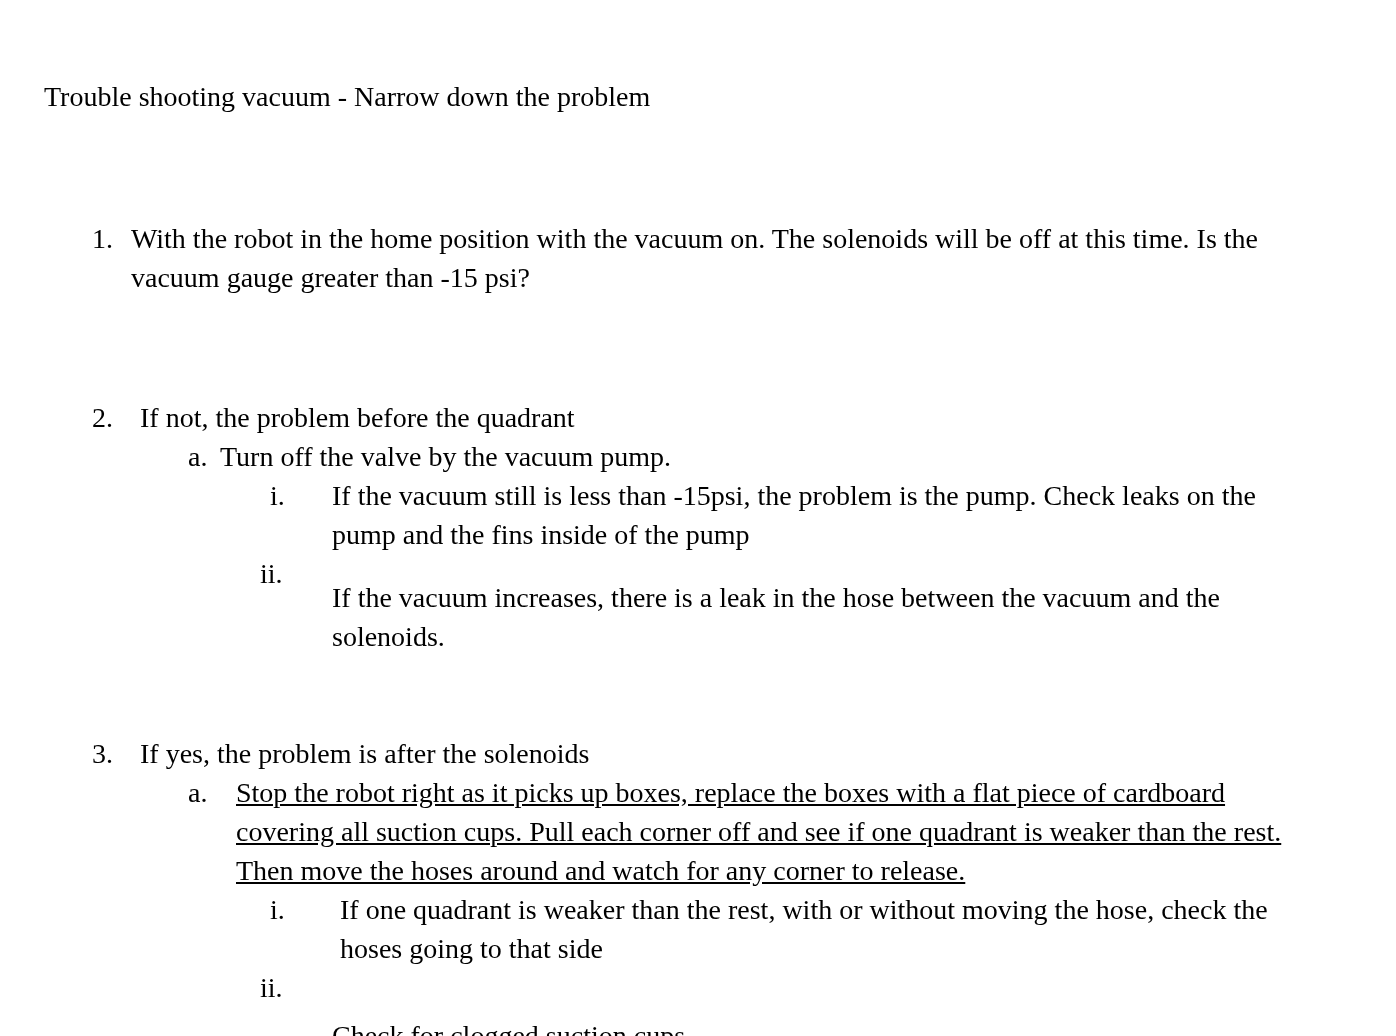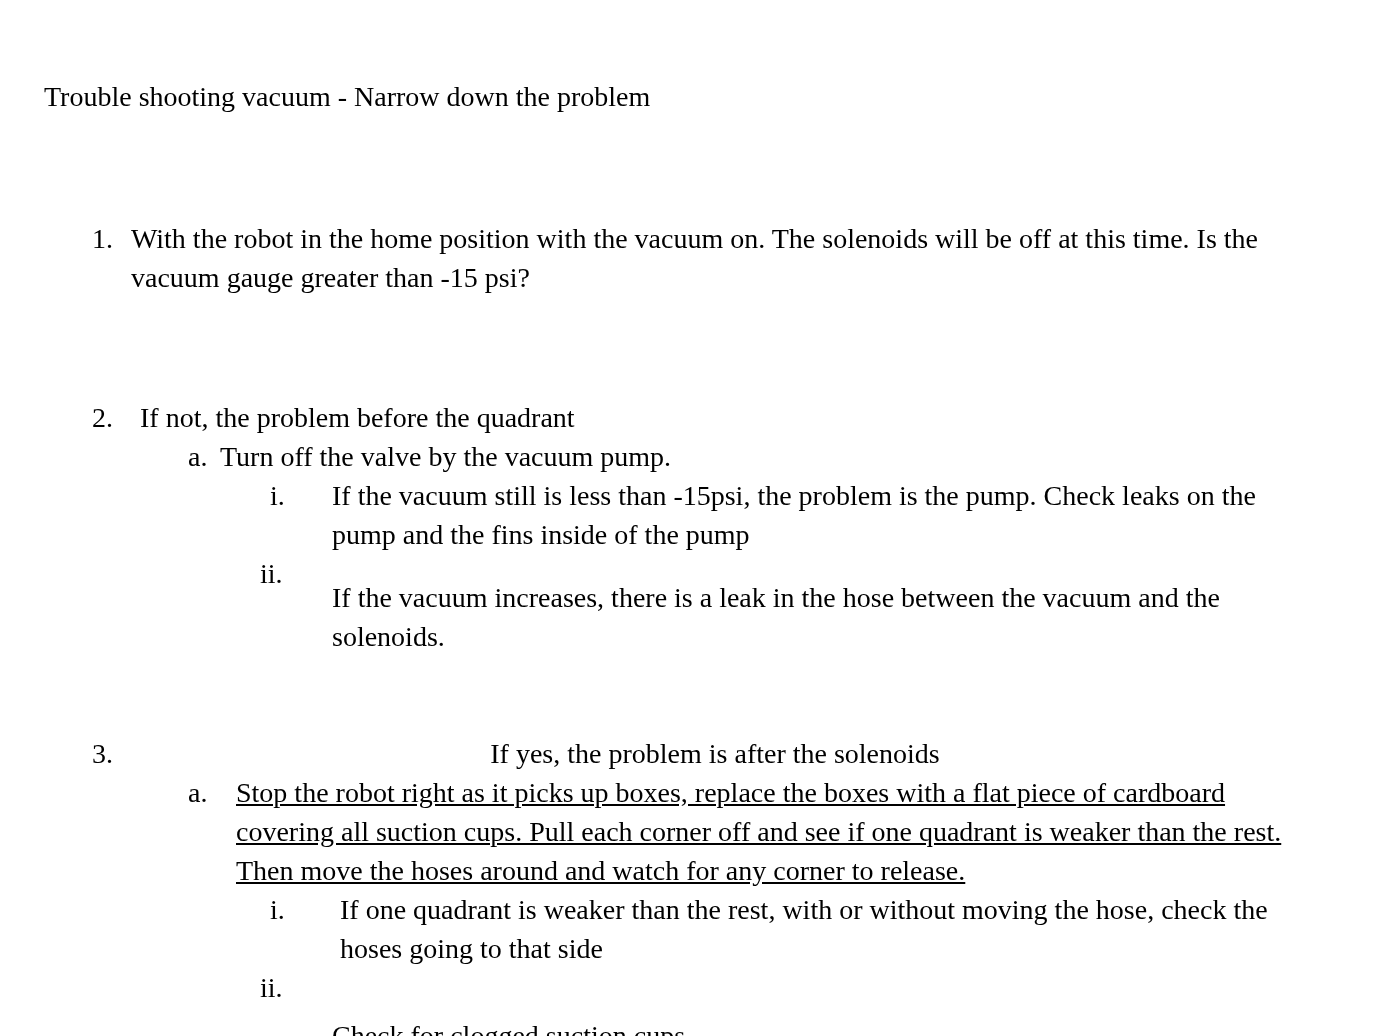--- a/index.html
+++ b/index.html
@@ -35,21 +35,21 @@
     .t2 { left: 140px; top: 398px; width: 1150px; }
     .m2a { left: 188px; top: 437px; }
     .t2a { left: 220px; top: 437px; width: 1050px; }
     .m2ai { left: 270px; top: 476px; }
     .t2ai { left: 332px; top: 476px; width: 940px; }
     .m2aii { left: 260px; top: 554px; }
     .t2aii { left: 332px; top: 578px; width: 950px; }
 
     
     .m3 { left: 92px; top: 734px; }
-    .t3 { left: 140px; top: 734px; width: 1150px; text-align: center; }
+    .t3 { left: 140px; top: 734px; width: 1150px; }
     .m3a { left: 188px; top: 773px; }
     .t3a { left: 236px; top: 773px; width: 1050px; text-decoration: underline; }
     .m3ai { left: 270px; top: 890px; }
     .t3ai { left: 340px; top: 890px; width: 940px; }
     .m3aii { left: 260px; top: 968px; }
     .t3aii { left: 332px; top: 1016px; width: 950px; }
   </style>
 </head>
 <body>
 

